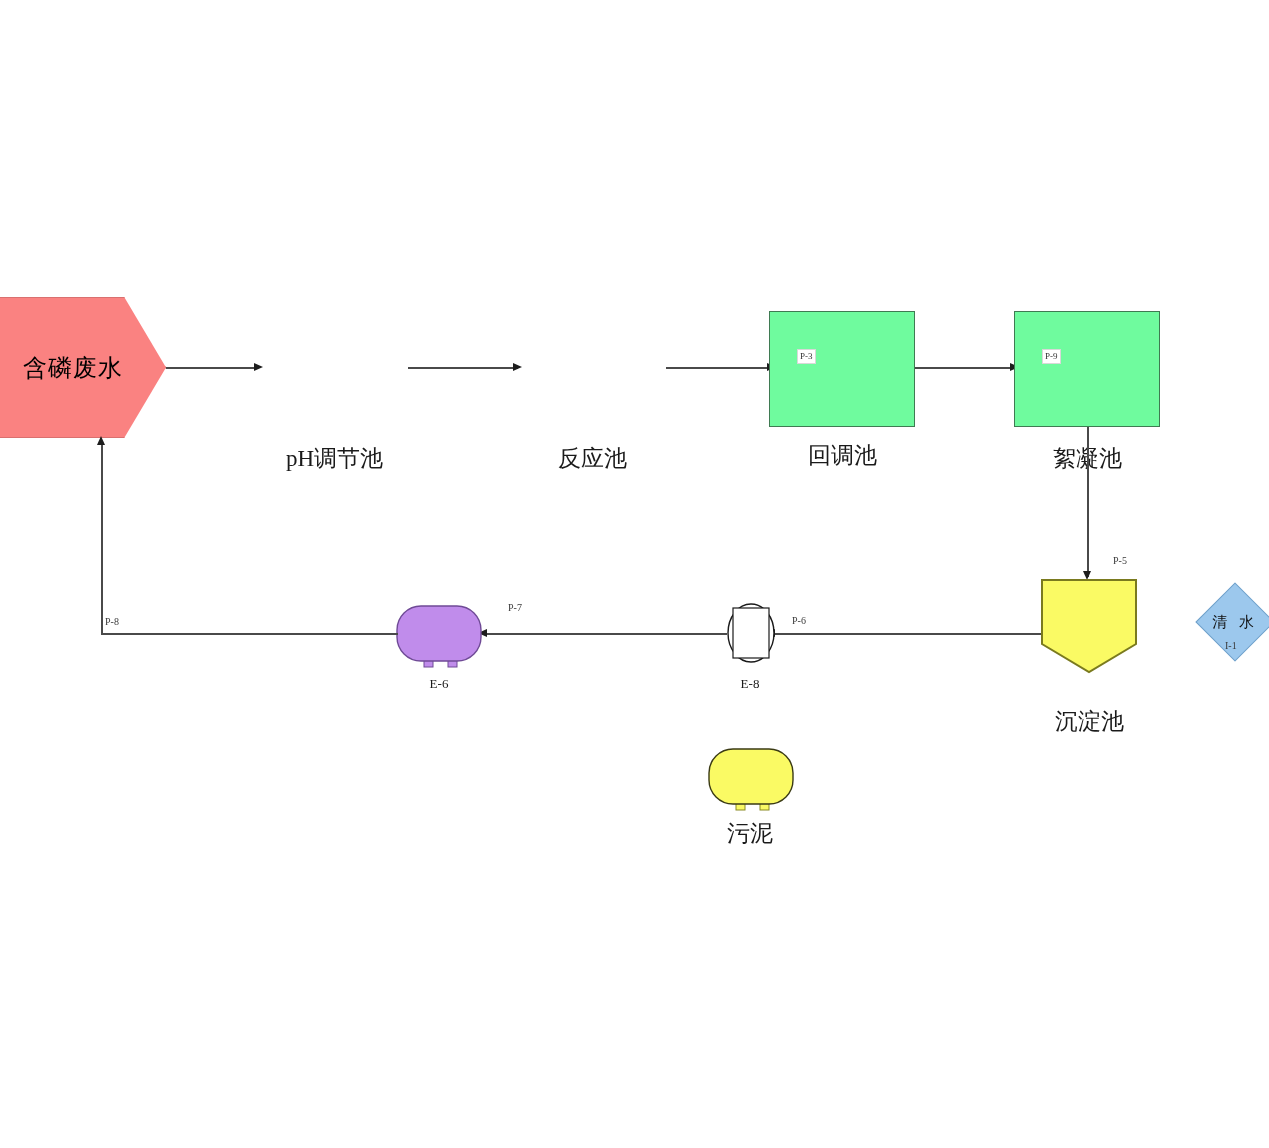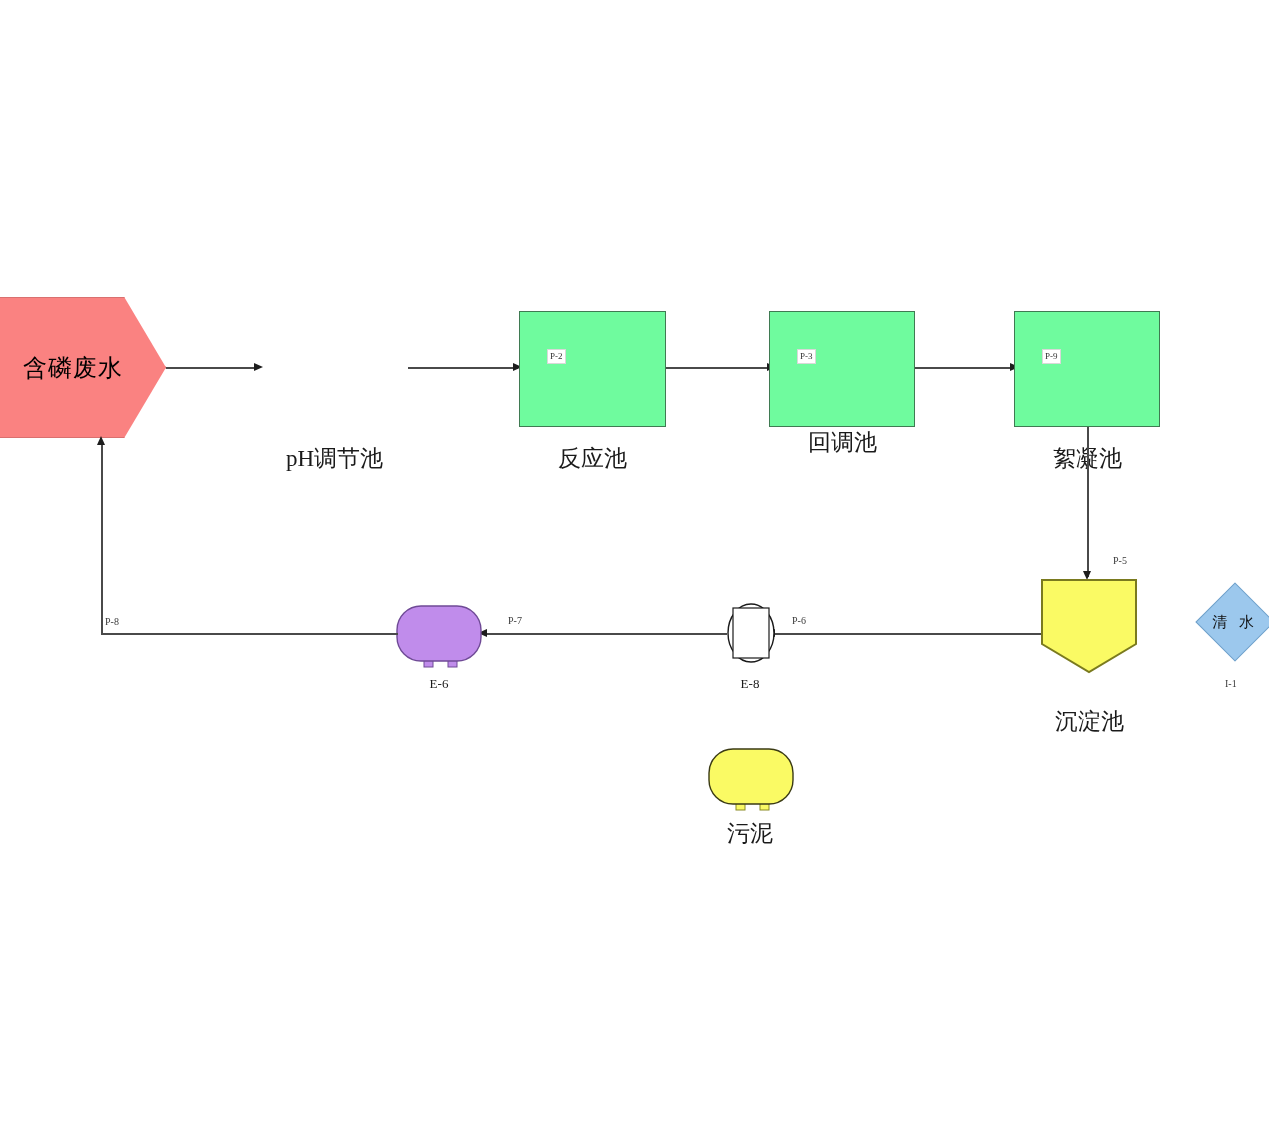--- a/index.html
+++ b/index.html
@@ -137,67 +137,64 @@
   </div>
 
   <div class="line-h" style="left:166px; top:367px; width:92px;"></div>
   <div class="arrow arrow-r" style="left:254px; top:363px;"></div>
 
   <div class="caption" style="left:259px; top:443px; width:151px;">pH调节池</div>
 
   <div class="line-h" style="left:408px; top:367px; width:110px;"></div>
   <div class="arrow arrow-r" style="left:513px; top:363px;"></div>
 
-  <div class="node pool" style="left:519px; top:311px; width:147px; height:116px;">
-    <div class="tag" style="left:27px; top:37px;">P-2</div>
-  </div>
   <div class="caption" style="left:517px; top:443px; width:151px;">反应池</div>
 
   <div class="line-h" style="left:666px; top:367px; width:106px;"></div>
   <div class="arrow arrow-r" style="left:767px; top:363px;"></div>
 
   <div class="node pool" style="left:769px; top:311px; width:146px; height:116px;">
     <div class="tag" style="left:27px; top:37px;">P-3</div>
   </div>
-  <div class="caption" style="left:767px; top:427px; width:151px;">回调池</div>
+  <div class="caption" style="left:767px; top:440px; width:151px;">回调池</div>
 
   <div class="line-h" style="left:915px; top:367px; width:101px;"></div>
   <div class="arrow arrow-r" style="left:1010px; top:363px;"></div>
 
   <div class="node pool" style="left:1014px; top:311px; width:146px; height:116px;">
     <div class="tag" style="left:27px; top:37px;">P-9</div>
   </div>
   <div class="caption" style="left:1012px; top:443px; width:151px;">絮凝池</div>
 
   <div class="line-v" style="left:1087px; top:427px; height:150px;"></div>
   <div class="arrow arrow-d" style="left:1083px; top:571px;"></div>
   <div class="slabel" style="left:1113px; top:555px;">P-5</div>
 
   <svg class="shape" style="left:1040px; top:578px; width:98px; height:96px;" viewBox="0 0 98 96">
     <polygon points="2,2 96,2 96,66 49,94 2,66" fill="#FAFA64" stroke="#7a7a1e" stroke-width="2"></polygon>
   </svg>
   <div class="caption" style="left:1014px; top:706px; width:151px;">沉淀池</div>
 
   <div class="node diamond" style="left:1207px; top:594px; width:56px; height:56px;"></div>
   <div class="diamond-text" style="left:1197px; top:608px; width:76px; height:28px;">清 水</div>
-  <div class="slabel" style="left:1225px; top:678px;">I-1</div>
+  <div class="slabel" style="left:1225px; top:640px;">I-1</div>
 
   <div class="line-h" style="left:775px; top:633px; width:266px;"></div>
   <div class="arrow arrow-l" style="left:766px; top:629px;"></div>
   <div class="slabel" style="left:792px; top:615px;">P-6</div>
 
   <svg class="shape" style="left:725px; top:602px; width:52px; height:62px;" viewBox="0 0 52 62">
     <ellipse cx="26" cy="31" rx="23" ry="29" fill="#ffffff" stroke="#1a1a1a" stroke-width="1.4"></ellipse>
     <rect x="8" y="6" width="36" height="50" fill="#ffffff" stroke="#1a1a1a" stroke-width="1.2"></rect>
   </svg>
   <div class="caption small" style="left:700px; top:676px; width:100px;">E-8</div>
 
   <div class="line-h" style="left:487px; top:633px; width:240px;"></div>
   <div class="arrow arrow-l" style="left:478px; top:629px;"></div>
-  <div class="slabel" style="left:508px; top:615px;">P-7</div>
+  <div class="slabel" style="left:508px; top:602px;">P-7</div>
 
   <svg class="shape" style="left:396px; top:605px; width:86px; height:68px;" viewBox="0 0 86 68">
     <rect x="28" y="50" width="9" height="12" fill="#C08CEB" stroke="#6f4a96" stroke-width="1"></rect>
     <rect x="52" y="50" width="9" height="12" fill="#C08CEB" stroke="#6f4a96" stroke-width="1"></rect>
     <rect x="1" y="1" width="84" height="55" rx="24" ry="24" fill="#C08CEB" stroke="#6f4a96" stroke-width="1.4"></rect>
   </svg>
   <div class="caption small" style="left:389px; top:676px; width:100px;">E-6</div>
 
   <div class="line-h" style="left:101px; top:633px; width:297px;"></div>
   <div class="line-v" style="left:101px; top:443px; height:191px;"></div>

